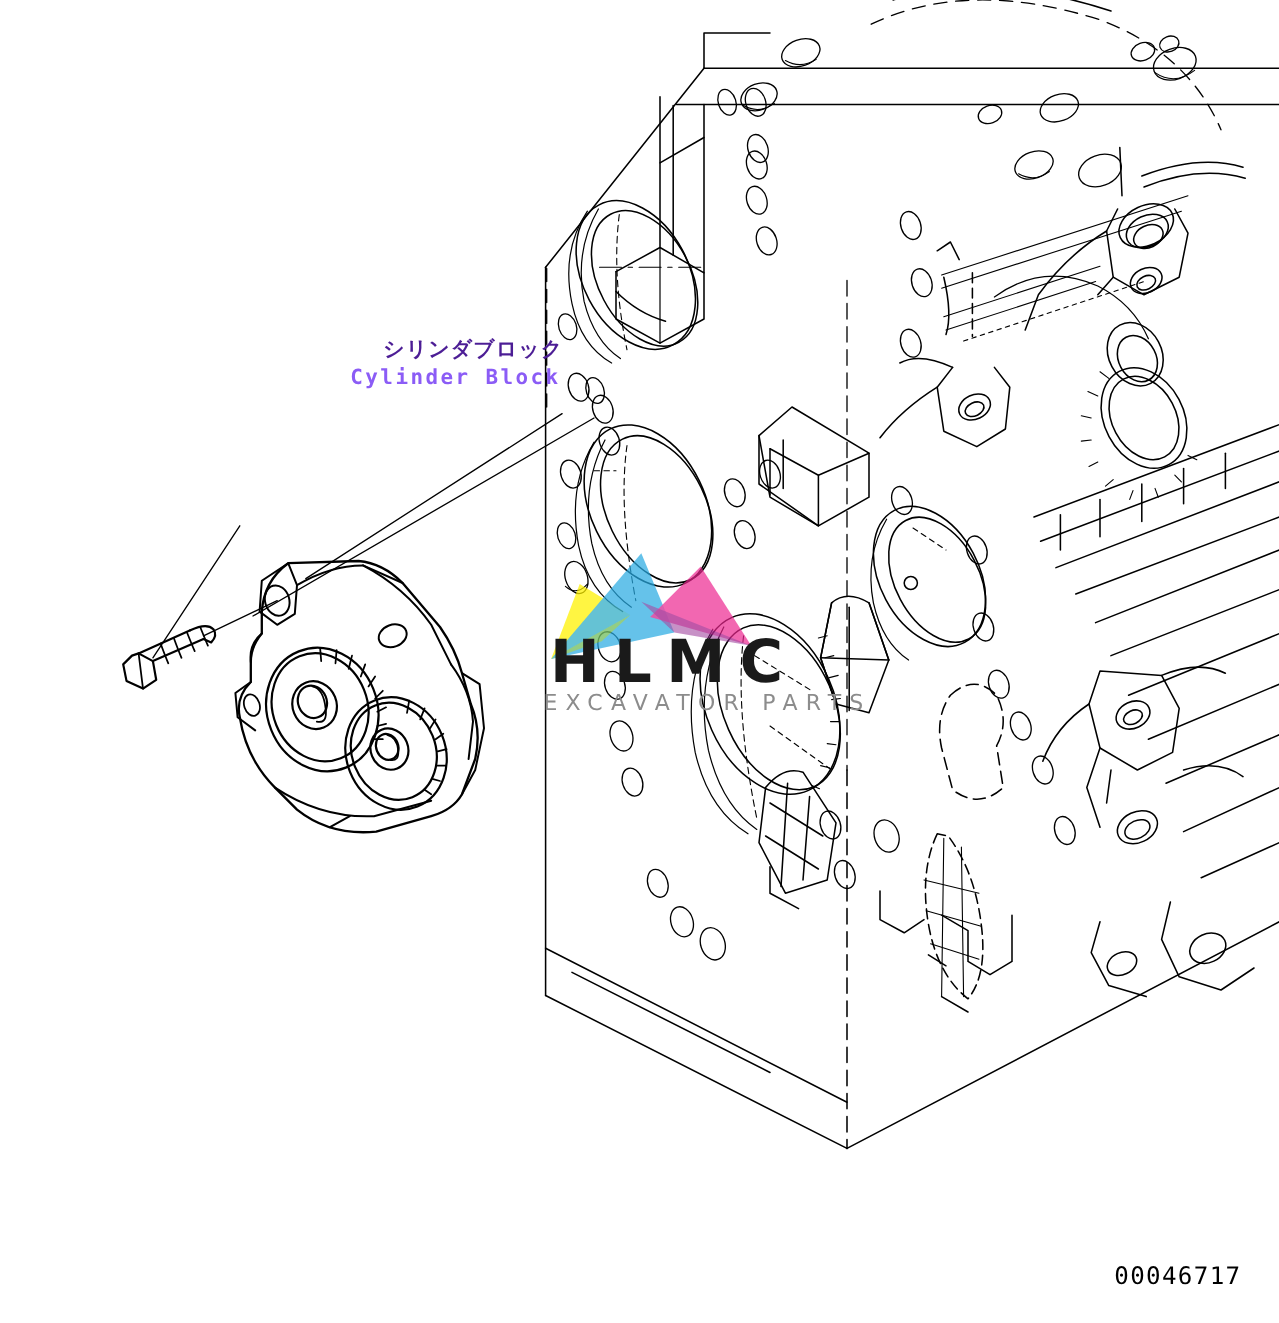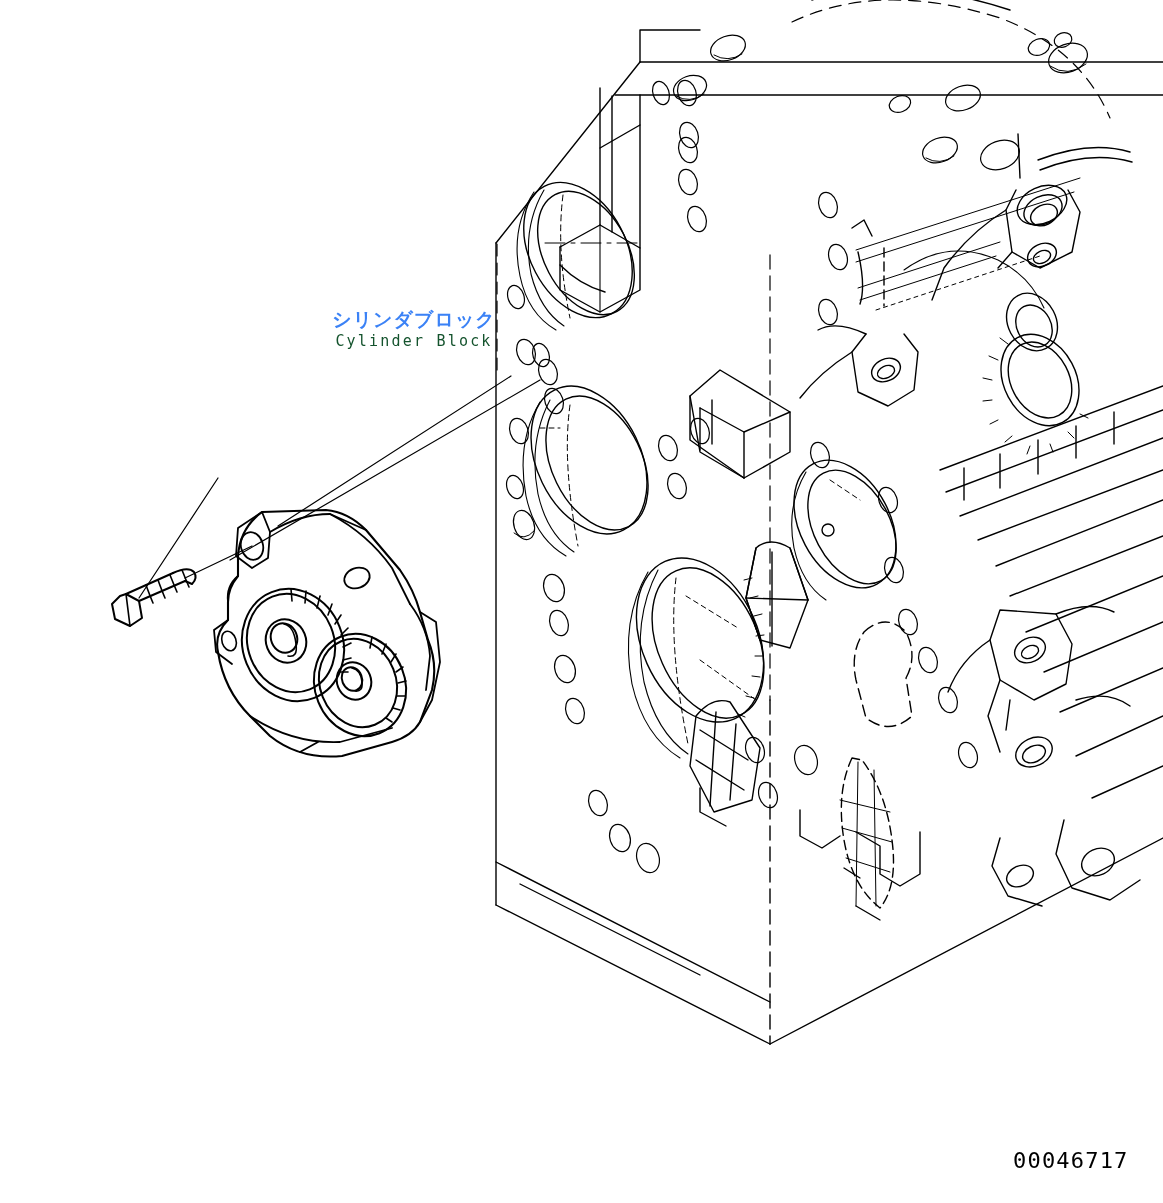--- a/index.html
+++ b/index.html
@@ -4,24 +4,24 @@
 <style>
   html,body{margin:0;padding:0;background:#ffffff;}
   body{width:1163px;height:1203px;position:relative;overflow:hidden;
        font-family:"Liberation Sans",sans-serif;}
   #sheet{position:absolute;inset:0;width:1163px;height:1203px;background:#fff;}
   #art{position:absolute;left:0;top:0;width:1163px;height:1203px;}
 
   
   .callout{position:absolute;left:316px;top:310px;width:196px;text-align:center;
            line-height:1.0;}
-  .callout .jp{font-family:Liberation Serif, serif;font-size:19px;font-weight:700;
-               color:#3b82f6;letter-spacing:1px;white-space:nowrap;}
+  .callout .jp{font-family:Liberation Mono, monospace;font-size:19px;font-weight:700;
+               color:#4c1d95;letter-spacing:1px;white-space:nowrap;text-align:right;}
   .callout .en{font-family:"DejaVu Sans Mono","Liberation Mono",monospace;
-               font-size:15px;font-weight:400;color:#14532d;letter-spacing:2.2px;
+               font-size:19px;font-weight:700;color:#8b5cf6;letter-spacing:2.2px;
                white-space:nowrap;margin-top:5px;}
 
   
   .dwgno{position:absolute;left:1013px;top:1148px;
          font-family:"DejaVu Sans Mono","Liberation Mono",monospace;
          font-size:22px;letter-spacing:1.2px;color:#000;white-space:nowrap;}
 
   
   #watermark{position:absolute;left:487px;top:487px;width:230px;height:170px;
              pointer-events:none;}
@@ -417,16 +417,34 @@
       </g>
 
     </g>
   </svg>
 
   <div class="callout">
     <div class="jp">シリンダブロック</div>
     <div class="en">Cylinder Block</div>
   </div>
 
+  <div id="watermark">
+    <svg id="wm-logo" viewBox="0 0 230 120">
+      <g opacity="0.82">
+
+        <polygon points="14,112 40,44 86,72" fill="#fff200" opacity="0.9"></polygon>
+
+        <polygon points="14,112 96,16 126,88" fill="#29abe2" opacity="0.88"></polygon>
+
+        <polygon points="196,100 150,28 104,74" fill="#ec268f" opacity="0.85"></polygon>
+
+        <polygon points="196,100 126,88 96,60" fill="#92278f" opacity="0.62"></polygon>
+
+        <polygon points="14,112 86,72 60,96" fill="#8dc63f" opacity="0.75"></polygon>
+      </g>
+    </svg>
+    <div class="wm-hlmc">HLMC</div>
+    <div class="wm-sub">EXCAVATOR PARTS</div>
+  </div>
 
   <div class="dwgno">00046717</div>
 
 </div>
 
 </body></html>

